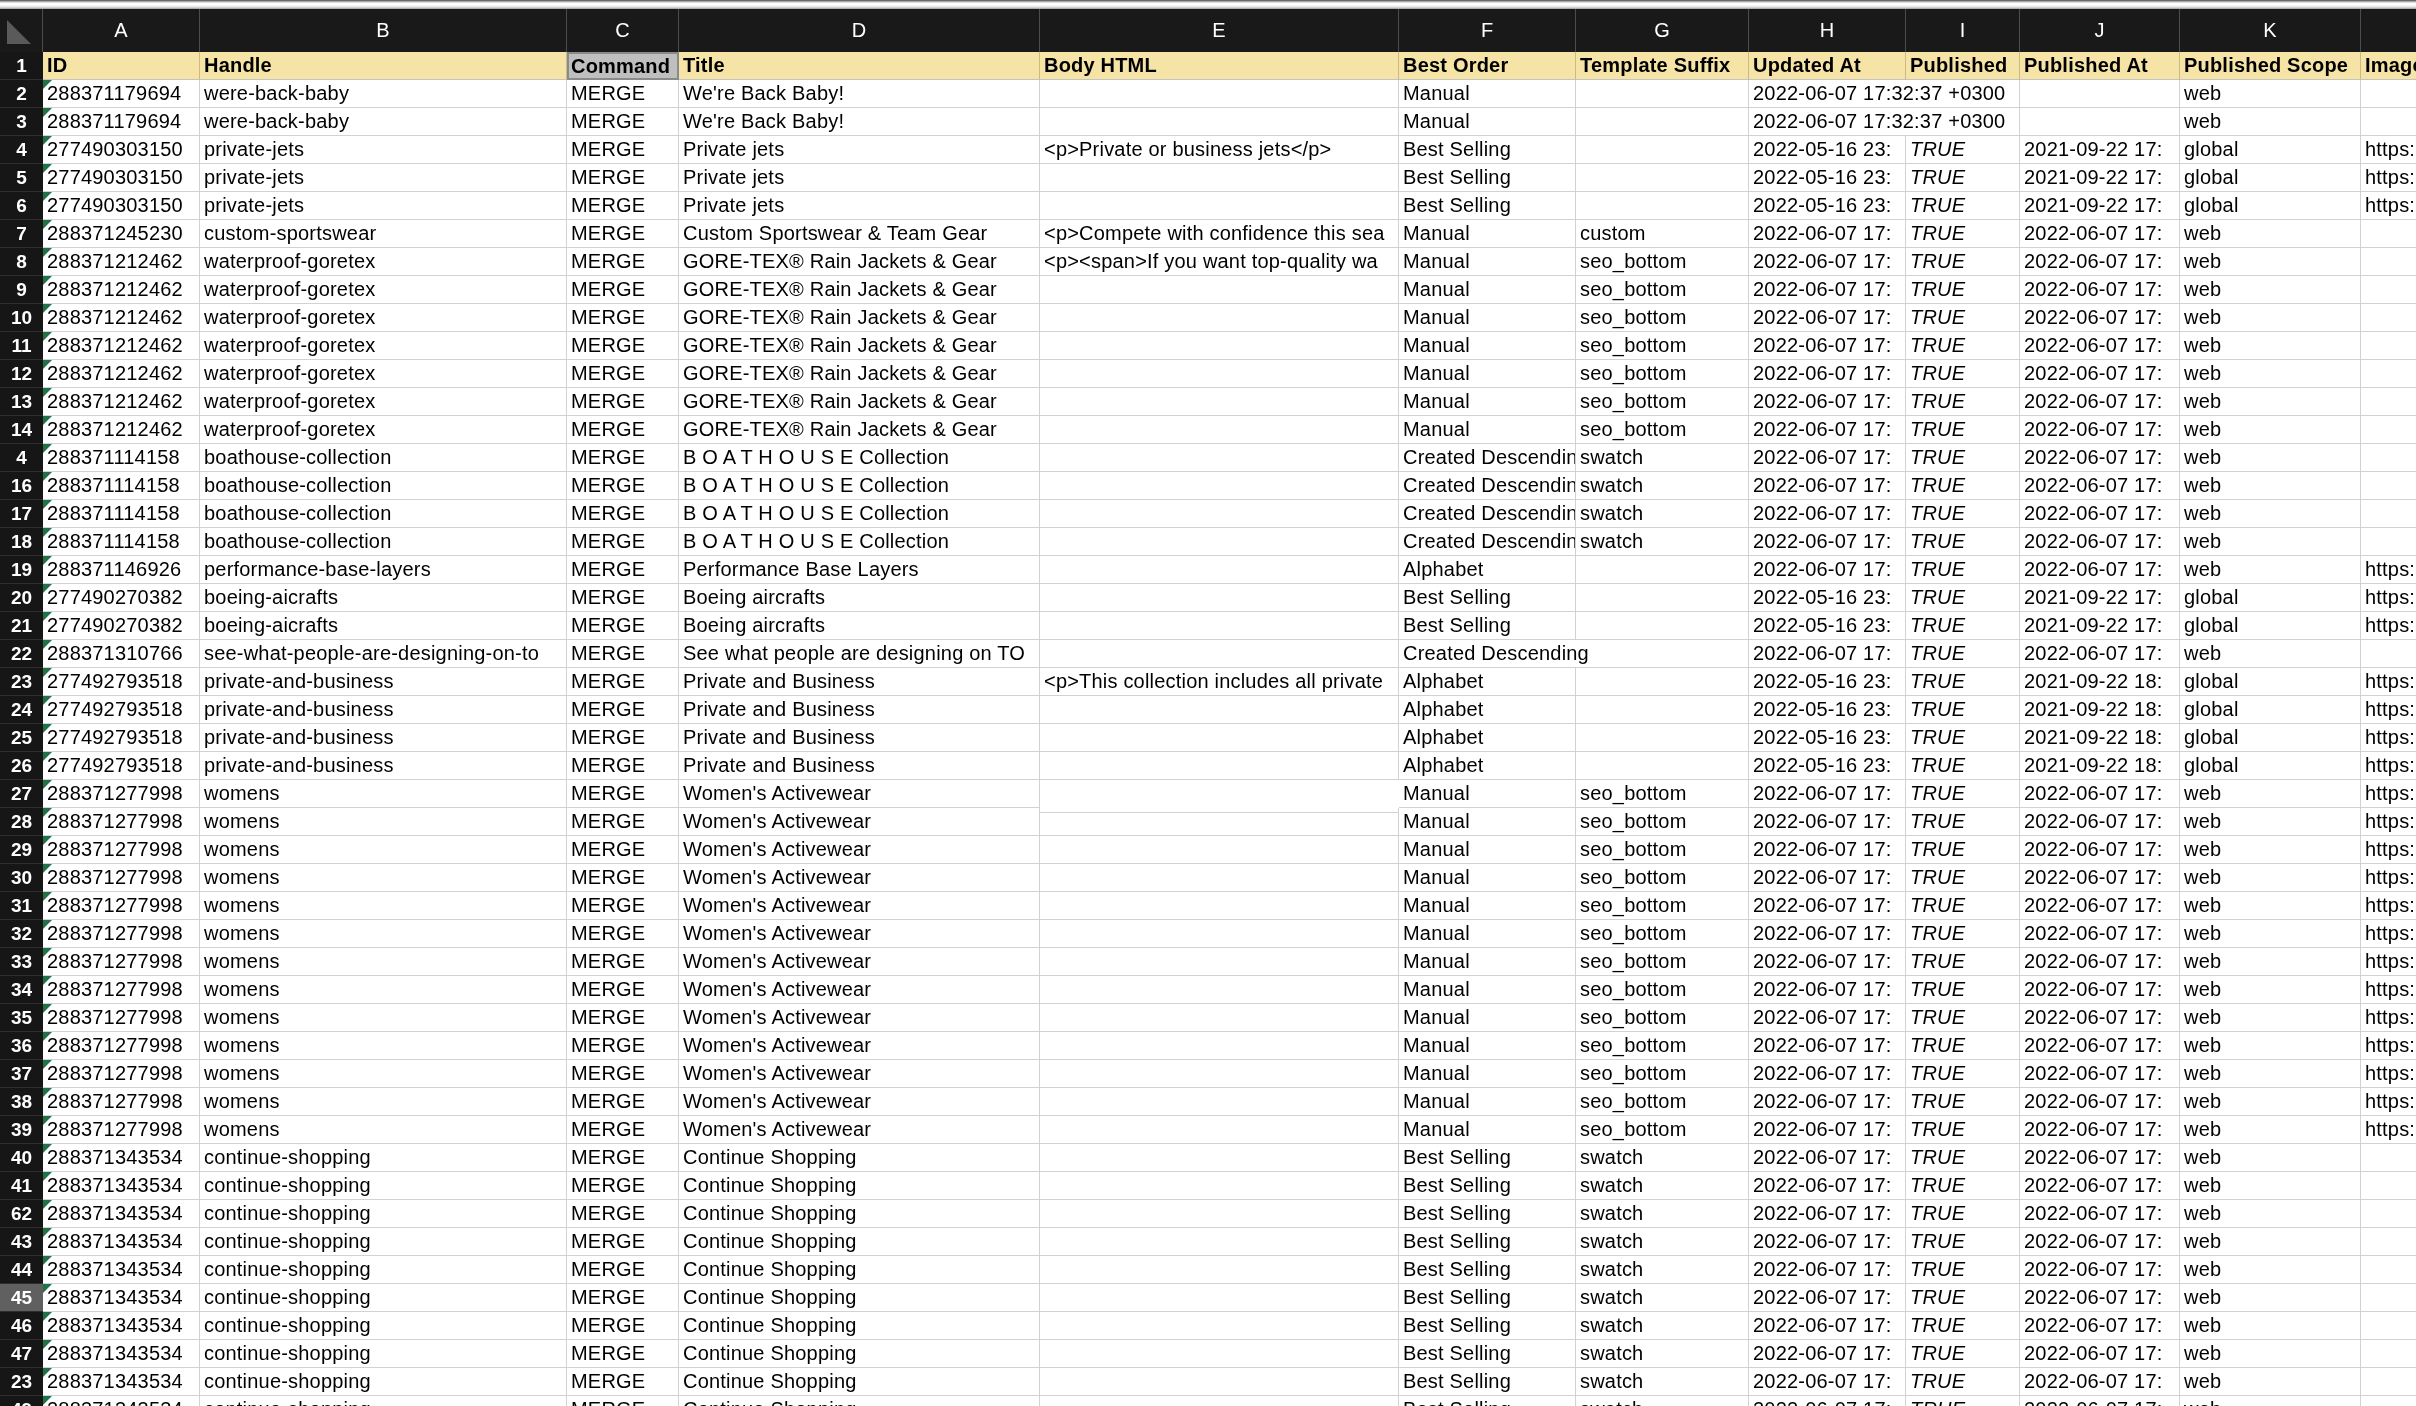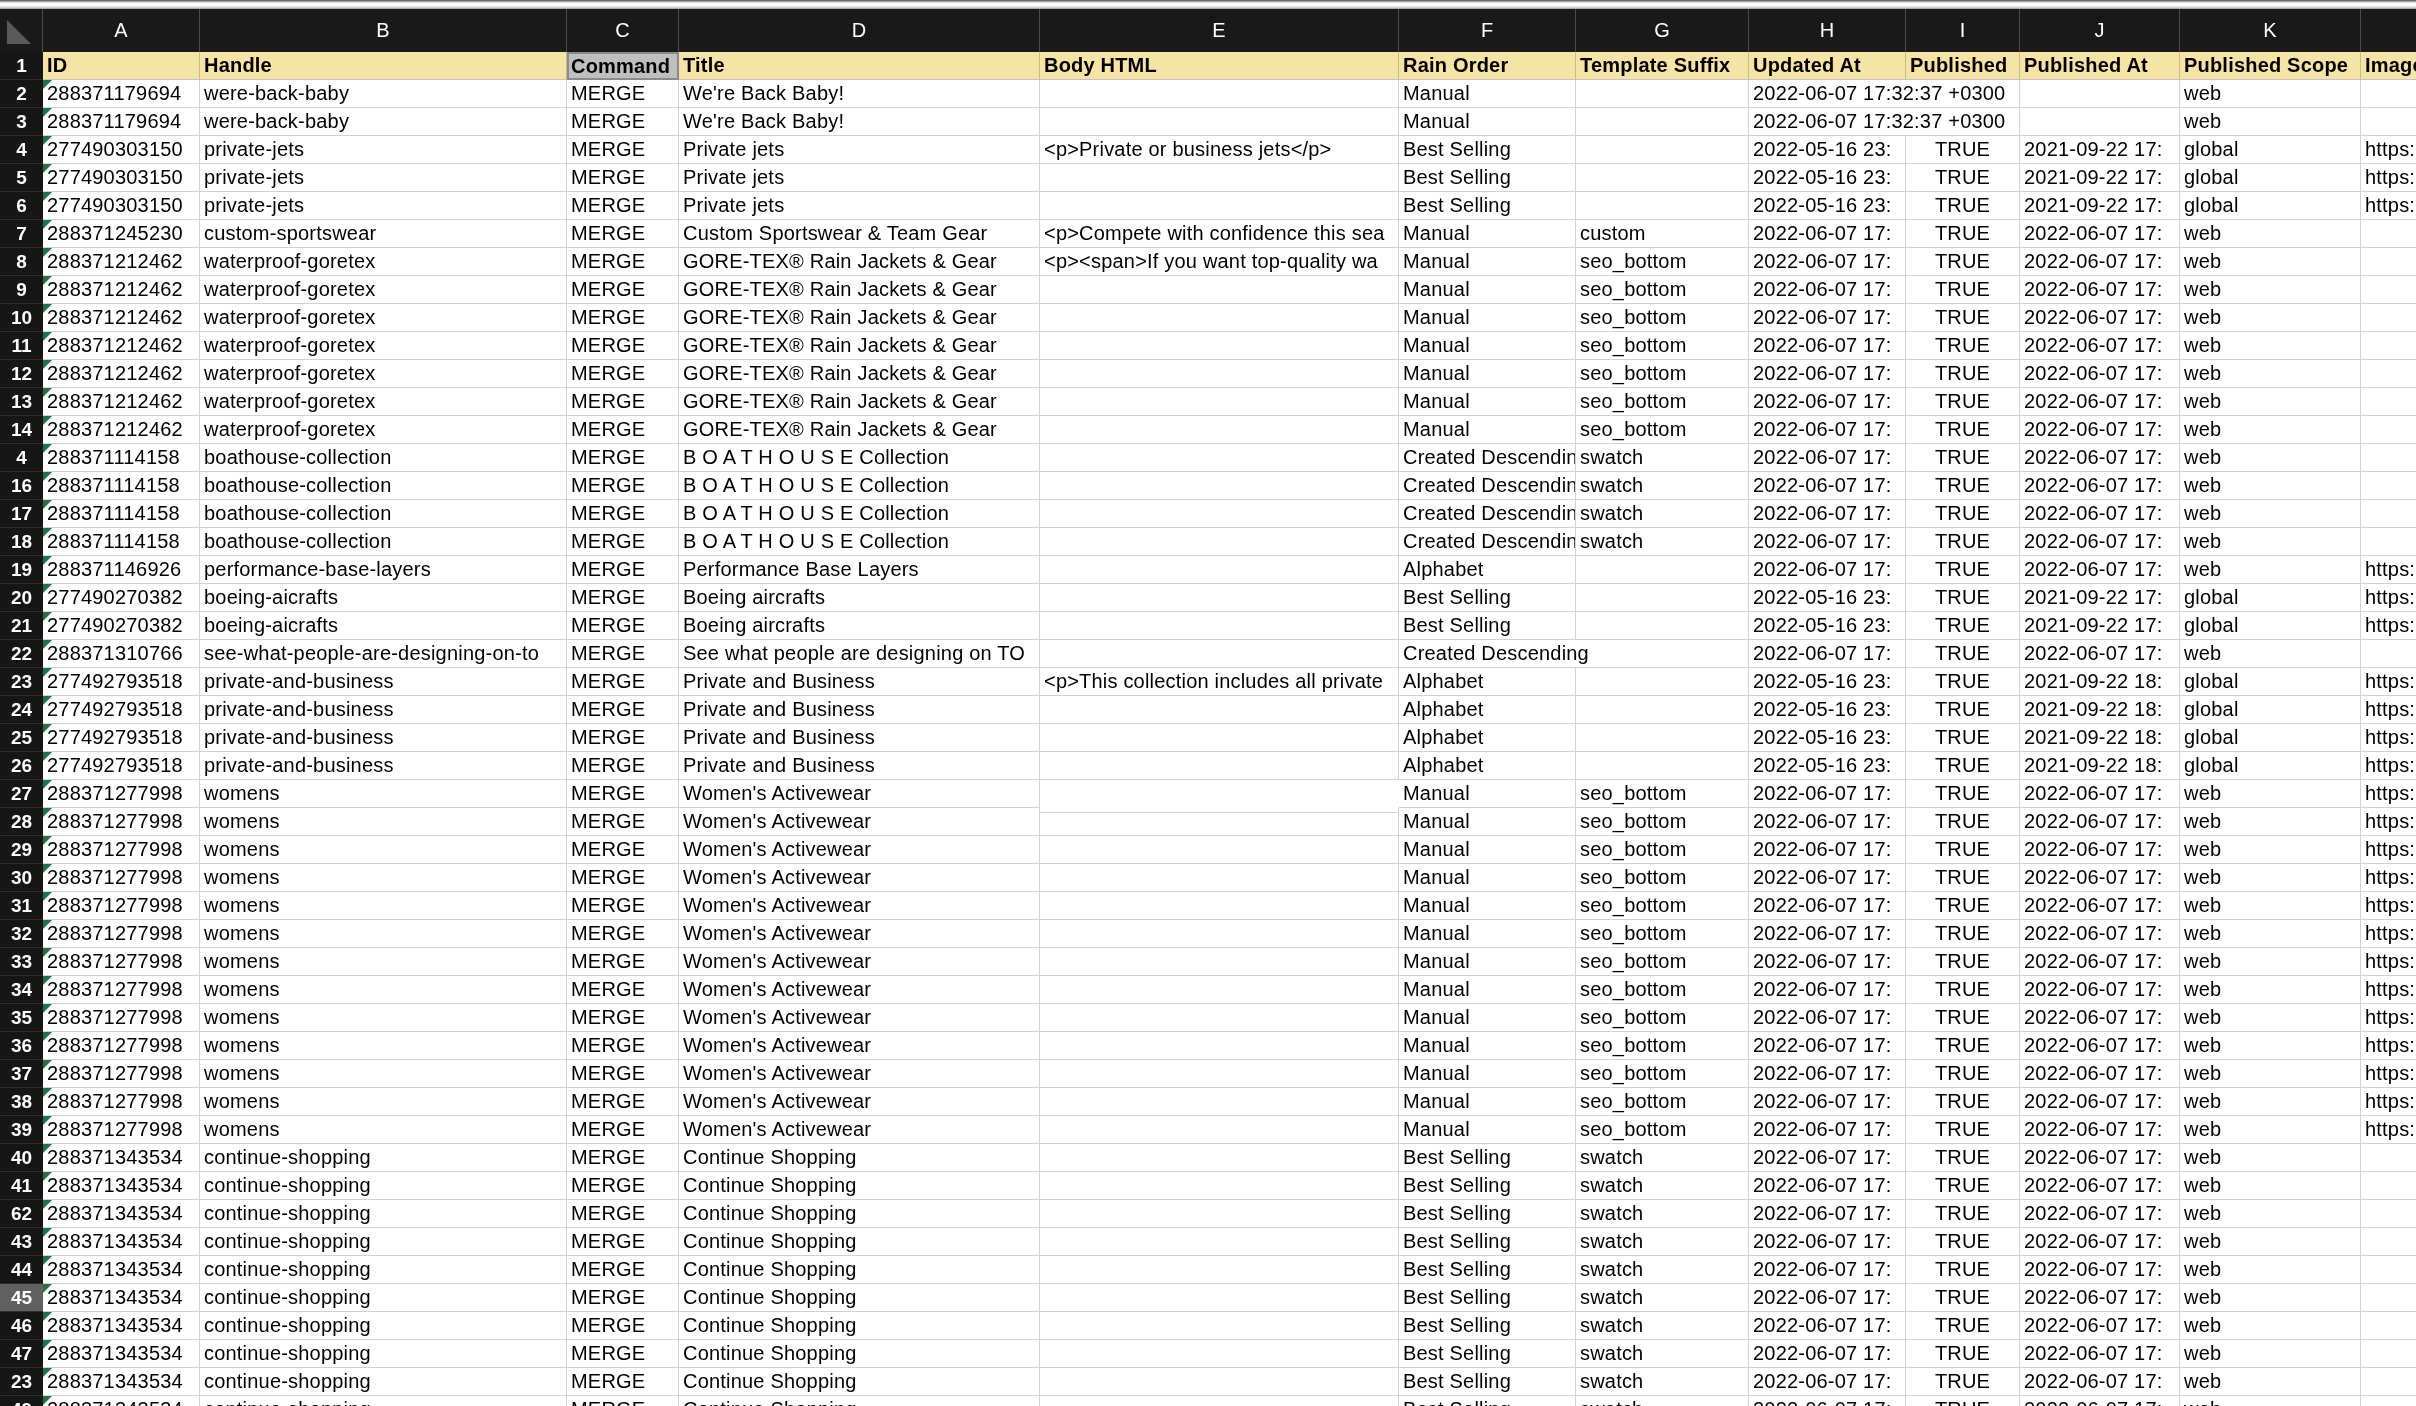--- a/index.html
+++ b/index.html
@@ -12,21 +12,21 @@
               border-bottom:24px solid #5a5a5a;border-right:24px solid transparent;}
   .col-letter{flex:none;height:43px;line-height:43px;text-align:center;color:#fff;
               font-size:20px;font-weight:500;border-right:1px solid #4c4c4c;box-sizing:border-box;}
   .row{display:flex;height:28px;line-height:27px;background:#fff;}
   .gutter{width:43px;flex:none;background:#161616;color:#fff;font-weight:bold;font-size:19px;
           text-align:center;line-height:28px;border-bottom:1px solid #2e2e2e;box-sizing:border-box;}
   .gutter.hl{background:#606060;}
   .cell{flex:none;box-sizing:border-box;padding:0 4px;font-size:20px;letter-spacing:0.2px;
         white-space:nowrap;overflow:hidden;border-right:1px solid #d2d2d2;border-bottom:1px solid #d2d2d2;
         position:relative;color:#000;background:transparent;}
-  .cell.center{text-align:center;}
+  .cell.center{text-align:left;font-style:italic;}
   .row1 .cell{background:#f6e3a6;font-weight:bold;border-right:1px solid rgba(0,0,0,0.18);border-bottom:1px solid #c4c4c4;}
   .row1 .cell.cmdsel{background:#bfbfbf;border:2px solid #8a8a8a;padding:0 2px;line-height:24px;}
   .tri{position:absolute;top:0;left:0;width:0;height:0;
        border-top:9px solid #217346;border-right:9px solid transparent;}
 </style>
 </head>
 <body>
 
 <div class="sheet">
   <div class="top-strip"></div>
@@ -48,21 +48,21 @@
       <div class="col-letter" style="width: 120px;">L</div>
     </div>
   <div id="grid">
       <div class="row row1">
         <div class="gutter">1</div>
         <div class="cell" style="width: 157px;">ID</div>
         <div class="cell" style="width: 367px;">Handle</div>
         <div class="cell cmdsel" style="width: 112px;">Command</div>
         <div class="cell" style="width: 361px;">Title</div>
         <div class="cell" style="width: 359px;">Body HTML</div>
-        <div class="cell" style="width: 177px;">Rain Order</div>
+        <div class="cell" style="width: 177px;">Best Order</div>
         <div class="cell" style="width: 173px;">Template Suffix</div>
         <div class="cell" style="width: 157px;">Updated At</div>
         <div class="cell" style="width: 114px;">Published</div>
         <div class="cell" style="width: 160px;">Published At</div>
         <div class="cell" style="width: 181px;">Published Scope</div>
         <div class="cell" style="width: 120px;">Image</div>
       </div>
       <div class="row">
         <div class="gutter">2</div>
         <div class="cell" style="width: 157px;">288371179694<span class="tri"></span></div>

